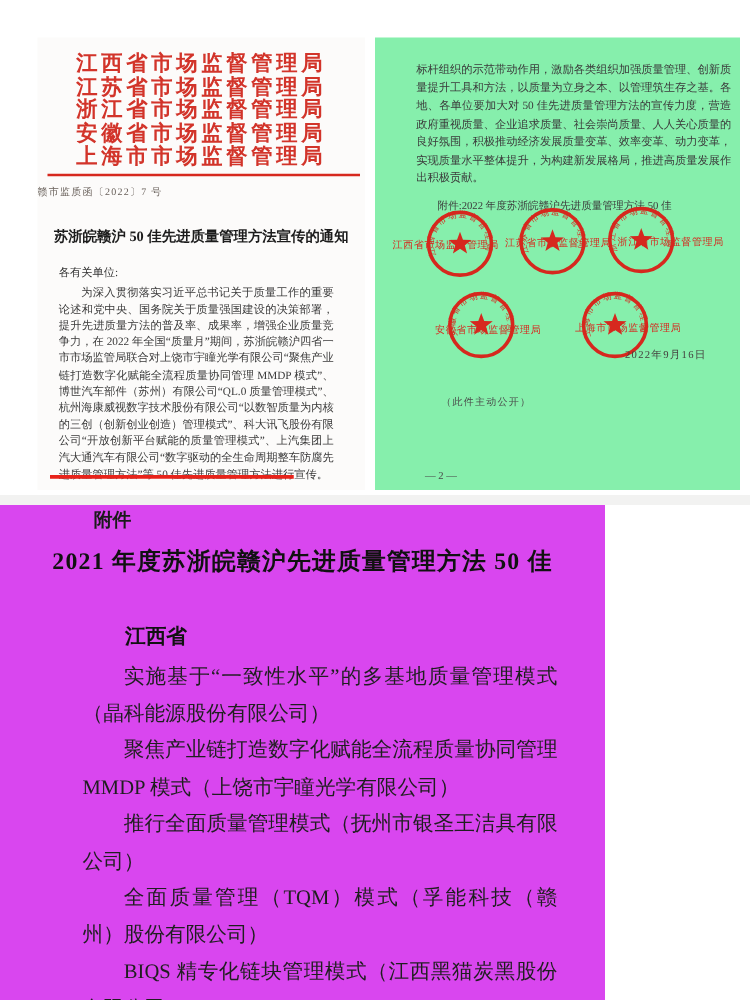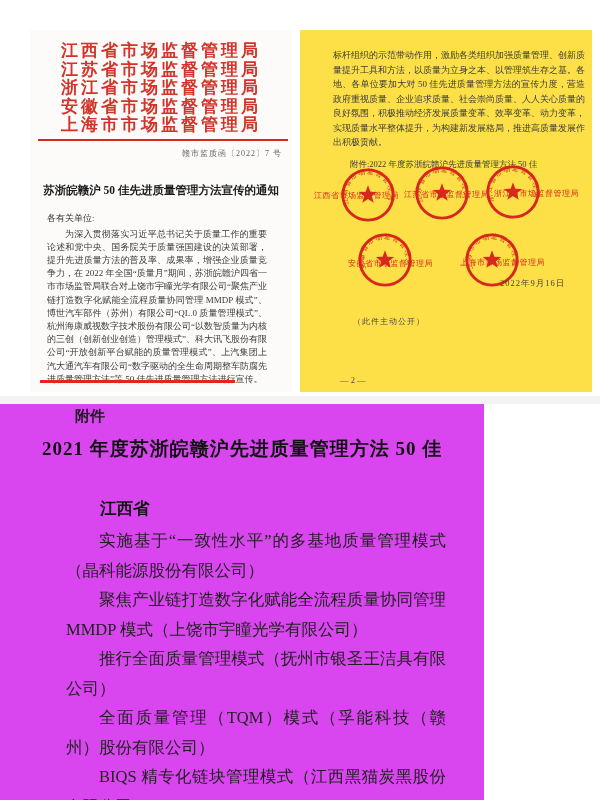--- a/index.html
+++ b/index.html
@@ -4,30 +4,30 @@
 <style>
   html,body{margin:0;padding:0;background:#ffffff;}
   .canvas{position:relative;width:600px;height:800px;background:#ffffff;overflow:hidden;
           font-family:"Liberation Serif","DejaVu Serif",serif;color:#222;}
   .page{position:absolute;overflow:hidden;}
   
   .page1{left:30px;top:30px;width:262px;height:362px;background:#fcfbfa;}
   .agency{color:#d2342a;font-weight:bold;font-size:17px;line-height:18.5px;
           text-align:center;letter-spacing:3px;white-space:nowrap;}
   .red-rule{height:2px;background:#d6281e;margin:4px 4px 0 8px;}
-  .doc-number{font-size:8px;color:#6a625c;text-align:right;padding-right:10px;margin-top:7px;letter-spacing:1px;}
+  .doc-number{font-size:8px;color:#6a625c;text-align:left;padding-right:10px;margin-top:7px;letter-spacing:1px;}
   .doc-title{margin-top:24px;text-align:center;font-weight:bold;color:#1c1c1c;
              font-size:11.5px;line-height:15px;}
   .salutation{font-size:9px;color:#333;margin:14px 0 0 17px;}
   .body-s{font-size:9px;line-height:13.2px;color:#3a3a3a;text-align:justify;
           margin:3px 25px 0 17px;}
   .indent2{text-indent:18px;}
   .red-underline{position:absolute;left:10px;top:350px;width:195px;height:3px;background:#e8231a;}
   
-  .page2{left:300px;top:30px;width:292px;height:362px;background:#fde047;}
+  .page2{left:300px;top:30px;width:292px;height:362px;background:#86efac;}
   .p2-body{font-size:9px;line-height:14.5px;color:#3a3a3a;text-align:justify;
            margin:18px 7px 0 33px;}
   .attach-ref{font-size:8.5px;color:#3a3a3a;margin:9px 0 0 33px;text-indent:17px;}
   .seal{position:absolute;}
   .seal svg{display:block;}
   .stamp-line{position:absolute;color:#d6281e;font-size:8px;white-space:nowrap;letter-spacing:.5px;}
   .seal-date{position:absolute;left:200px;top:248px;font-size:8.5px;color:#433f3d;letter-spacing:1px;}
   .public-note{position:absolute;left:53px;top:266px;font-size:8px;color:#4a4a4a;letter-spacing:1px;margin-top:20px;}
   .page-num{position:absolute;left:40px;top:345px;font-size:8.5px;color:#4a4a4a;}
   

